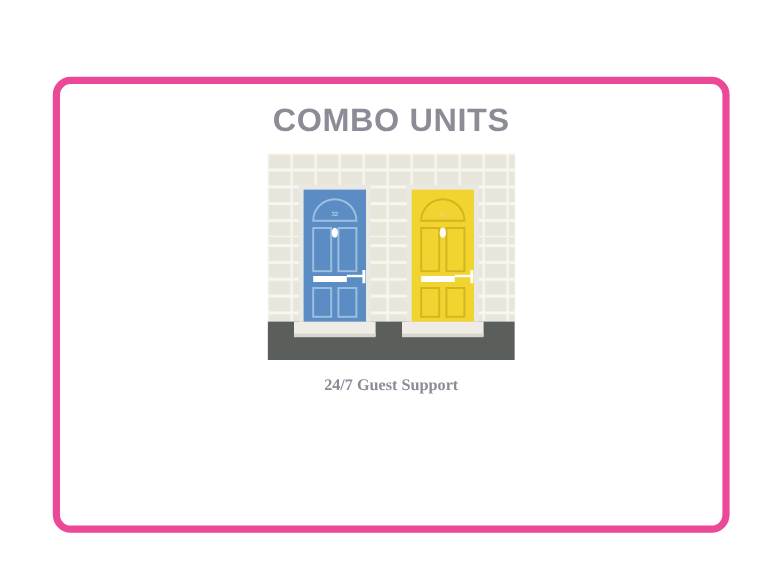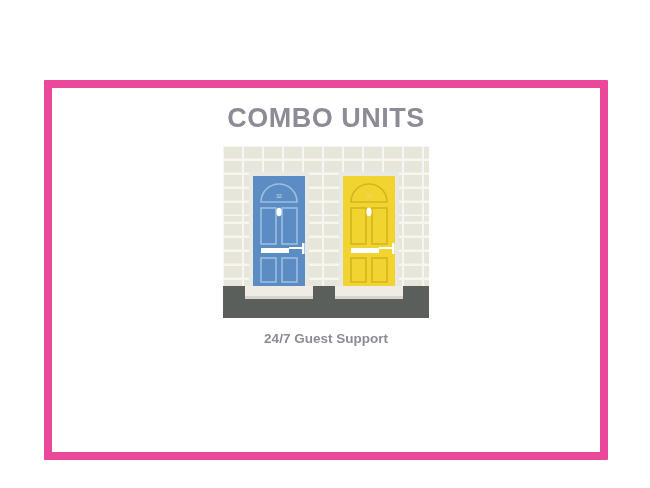--- a/index.html
+++ b/index.html
@@ -20,26 +20,26 @@
     left: 0; top: 0;
     width: 650px;
     height: 488px;
     background: #ffffff;
   }
 
   
   #frame {
     position: absolute;
     left: 44px;
-    top: 80px;
+    top: 64px;
     width: 564px;
     height: 380px;
     box-sizing: border-box;
-    border: 8px solid #ec4899;
-    border-radius: 1px;
+    border: 6px solid #ec4899;
+    border-radius: 15px;
     background: #ffffff;
   }
 
   #card-inner {
     position: absolute;
     left: 0; top: 0; right: 0; bottom: 0;
     display: flex;
     flex-direction: column;
     align-items: center;
   }
@@ -76,20 +76,21 @@
   }
   #body-text .em { font-weight: bold; }
 
   
   #footer-text {
     margin-top: 13px;
     font-size: 13.5px;
     font-weight: bold;
     color: #8c8c96;
     text-align: center;
+    font-family: Liberation Serif, serif;
   }
 </style>
 </head>
 <body>
 
 <div id="slide">
 
   <div id="frame">
     <div id="card-inner">
 

